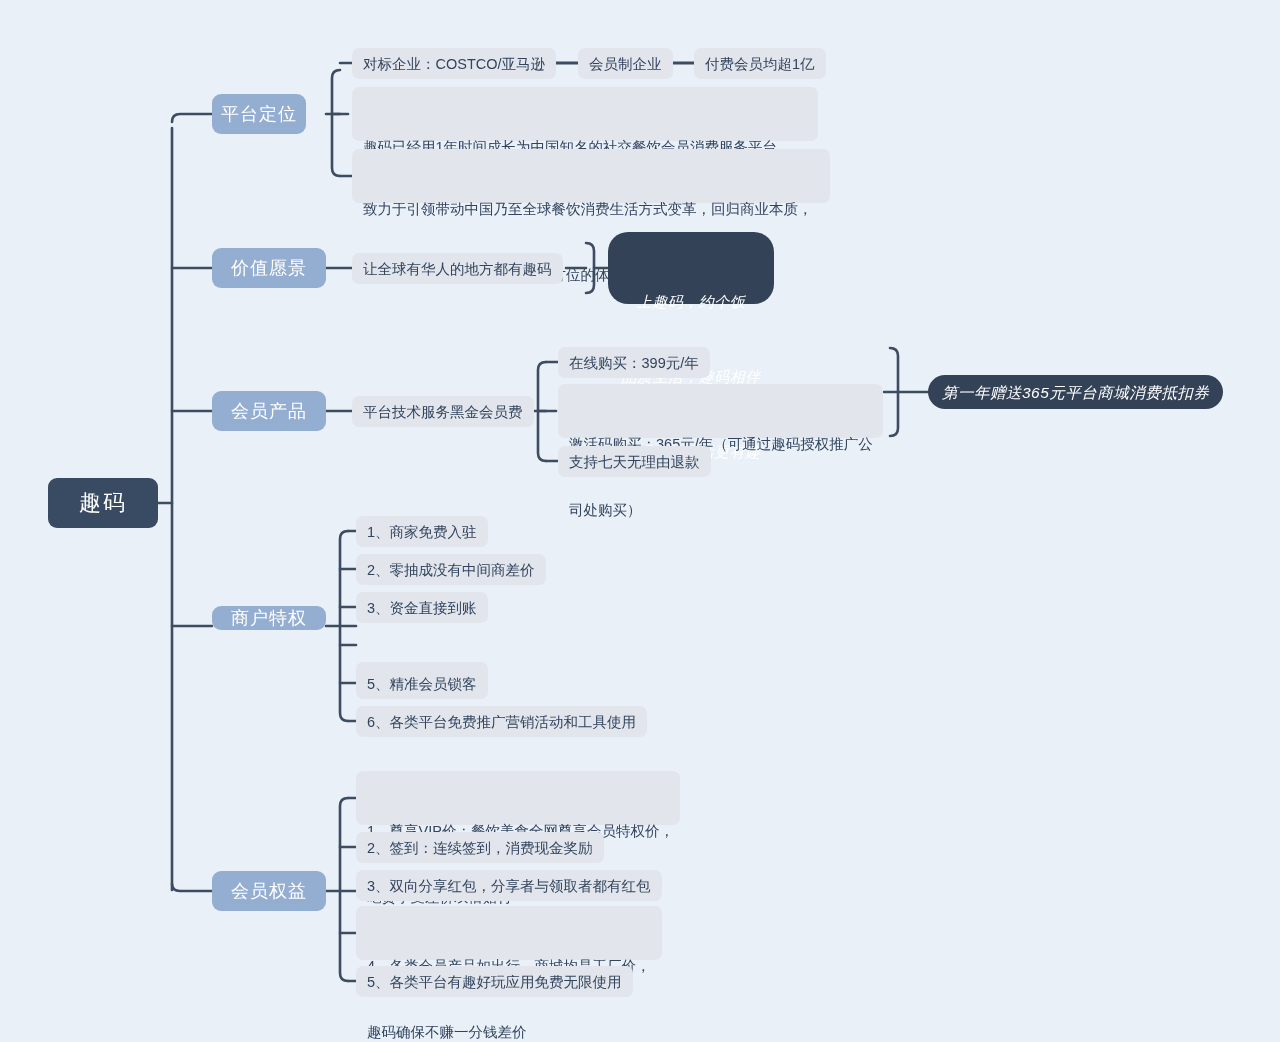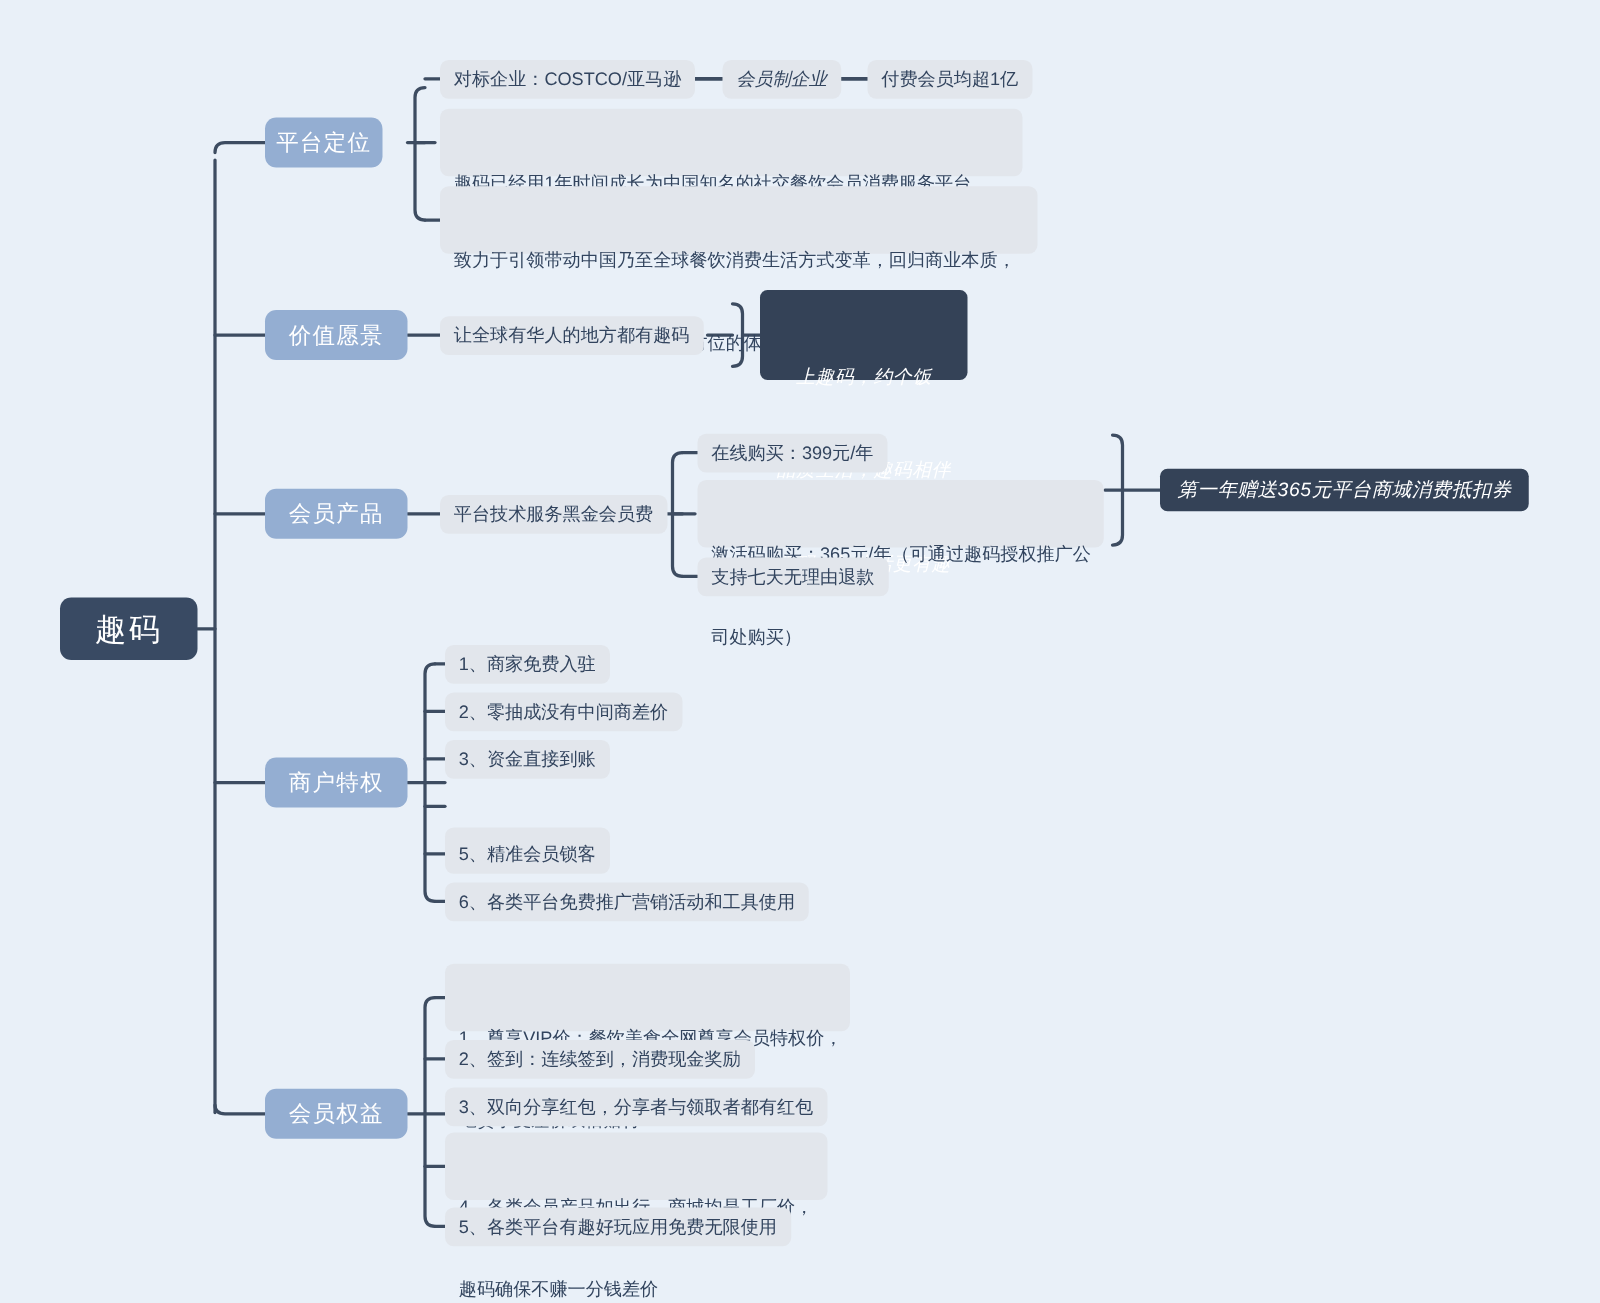--- a/index.html
+++ b/index.html
@@ -17,21 +17,21 @@
   .node {
     position:absolute;
     display:flex; align-items:center; justify-content:center;
     white-space:pre;
   }
 
   
   .root {
     background:#394a63; color:#ffffff;
     border-radius:9px;
-    font-size:25px; letter-spacing:2px;
+    font-size:22px; letter-spacing:2px;
     padding:0 18px;
   }
 
   
   .branch {
     background:#94aed2; color:#ffffff;
     border-radius:9px;
     font-size:18px; letter-spacing:1px;
   }
 
@@ -43,21 +43,21 @@
     padding:7px 11px;
     display:flex; align-items:center;
     justify-content:flex-start;
     text-align:left;
   }
   .pill.multi { align-items:center; }
 
   
   .dark {
     background:#344257; color:#ffffff;
-    border-radius:6px;
+    border-radius:20px;
     font-style:italic;
     font-size:15px; line-height:25px;
     padding:8px 14px;
     display:flex; align-items:center; justify-content:center;
     text-align:center;
     letter-spacing:.5px;
   }
   .dark.one-line { font-size:15.5px; }
   .leaf-text { display:block; }
 </style>
@@ -130,31 +130,31 @@
 
   <div class="node branch" style="left:212px; top:94px; width:94px; height:40px;">
     <span>平台定位</span>
   </div>
   <div class="node branch" style="left:212px; top:248px; width:114px; height:40px;">
     <span>价值愿景</span>
   </div>
   <div class="node branch" style="left:212px; top:391px; width:114px; height:40px;">
     <span>会员产品</span>
   </div>
-  <div class="node branch" style="left:212px; top:606px; width:114px; height:40px;">
+  <div class="node branch" style="left:212px; top:606px; width:114px; height:24px;">
     <span>商户特权</span>
   </div>
   <div class="node branch" style="left:212px; top:871px; width:114px; height:40px;">
     <span>会员权益</span>
   </div>
 
   <div class="node pill" style="left:352px; top:48px; height:31px;">
     <span>对标企业：COSTCO/亚马逊</span>
   </div>
-  <div class="node pill" style="left:578px; top:48px; height:31px;font-style:italic;">
+  <div class="node pill" style="left:578px; top:48px; height:31px;">
     <span>会员制企业</span>
   </div>
   <div class="node pill" style="left:694px; top:48px; height:31px;">
     <span>付费会员均超1亿</span>
   </div>
 
   <div class="node pill multi" style="left:352px; top:87px; width:466px; height:54px; display:block; padding:5px 11px;">
     <span class="leaf-text">趣码已经用1年时间成长为中国知名的社交餐饮会员消费服务平台，</span>
   </div>
 

